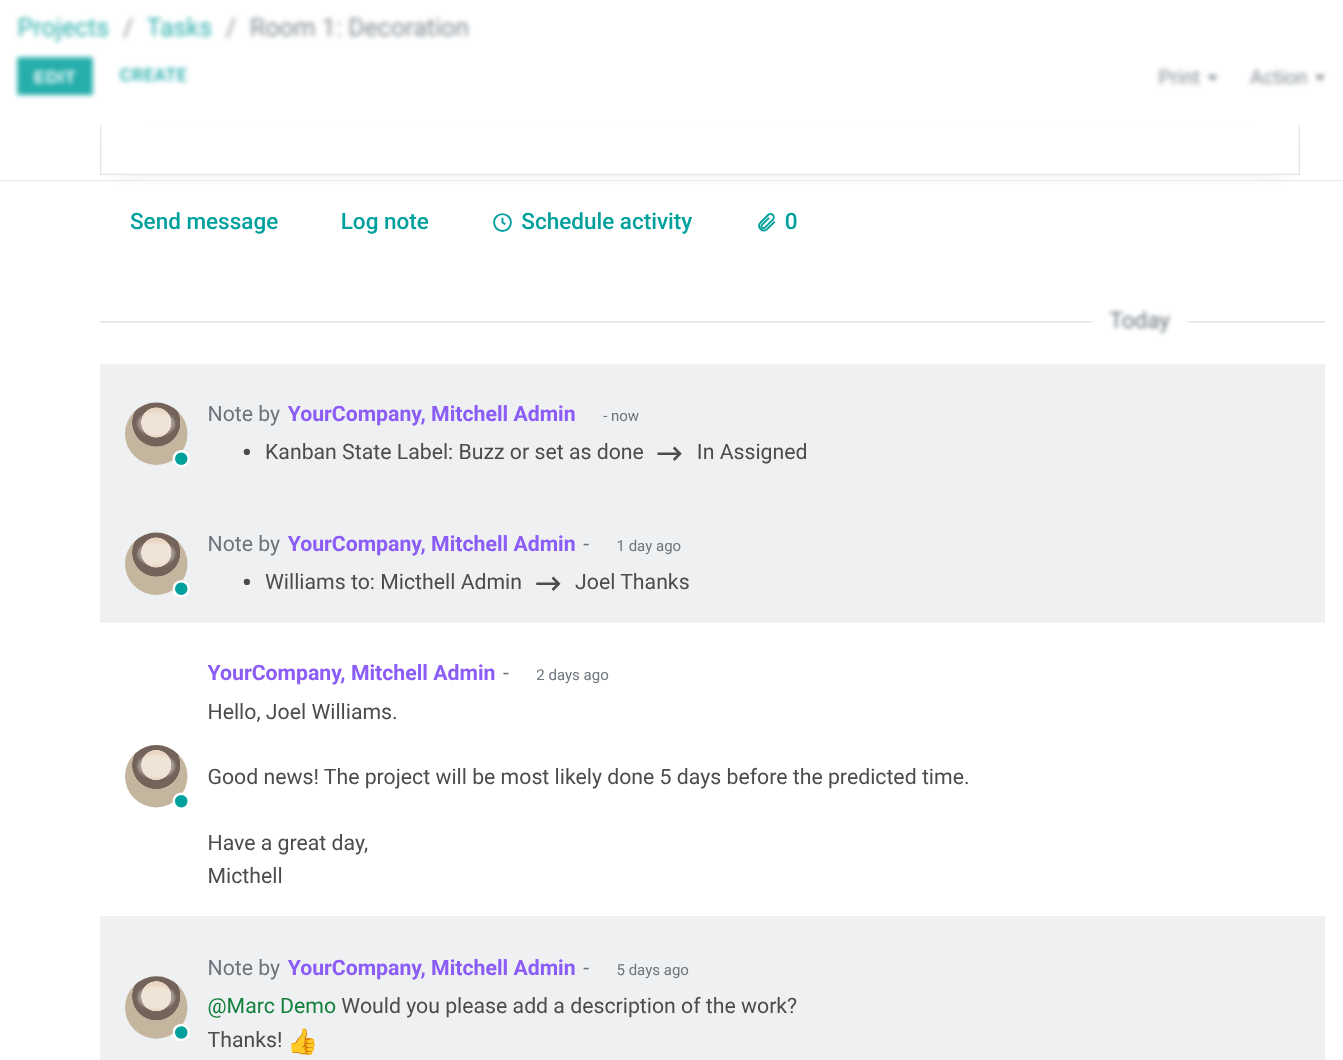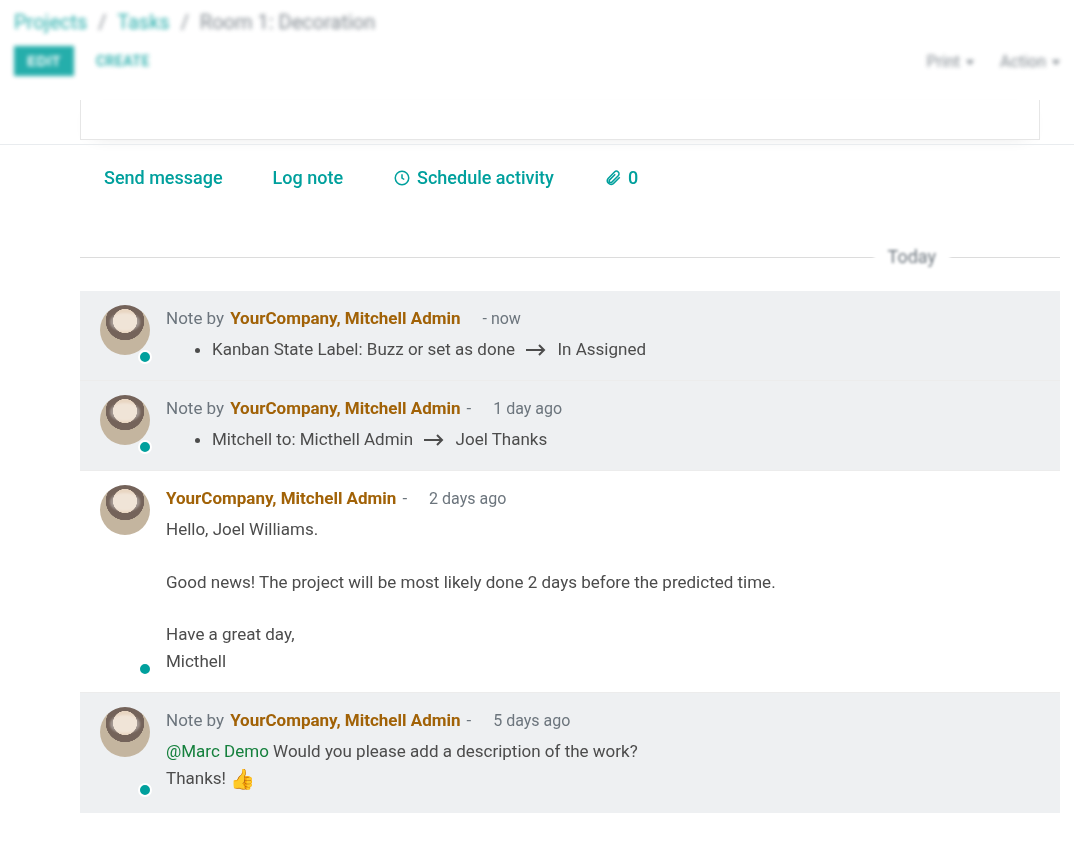--- a/index.html
+++ b/index.html
@@ -130,25 +130,26 @@
     background: #fff;
     padding: 0 14px;
     color: #6c757d;
     font-size: 18px;
     filter: blur(1.5px);
   }
 
   .msg {
     display: flex;
     gap: 16px;
-    padding: 14px 20px 18px;
+    padding: 28px 20px 18px;
     border-bottom: 1px solid #ececec;
     font-size: 17px;
     line-height: 1.55;
     color: #4c4c4c;
+    align-items: center;
   }
   .msg.note { background: #eef0f2; }
   .msg.msg-plain { background: #fff; }
   .avatar-wrap {
     position: relative;
     width: 50px;
     flex-shrink: 0;
   }
   .avatar {
     width: 50px; height: 50px;
@@ -177,25 +178,25 @@
   .msg-body { flex: 1; }
   .msg-header {
     display: flex;
     flex-wrap: wrap;
     align-items: baseline;
     gap: 6px;
     color: #6c757d;
     font-size: 17px;
   }
   .msg-header .author {
-    color: #a16207;
+    color: #8b5cf6;
     font-weight: 700;
   }
   .msg-header .ago-num { color:#6c757d; }
-  .msg-header .time { color:#6c757d; margin-left:16px; font-size:16px; }
+  .msg-header .time { color:#6c757d; margin-left:16px; font-size:12px; }
   .bullet-list {
     margin-top: 4px;
     padding-left: 46px;
     list-style: disc;
   }
   .arrow-icon {
     display:inline-block;
     vertical-align: middle;
     margin: 0 6px;
   }
@@ -281,21 +282,21 @@
     </div>
     <div class="msg-body">
       <div class="msg-header">
         <span>Note by</span>
         <span class="author">YourCompany, Mitchell Admin</span>
         <span>-</span>
         <span class="time"><span class="ago-num">1 day</span> <span>ago</span></span>
       </div>
       <ul class="bullet-list">
         <li>
-          <span>Mitchell to:</span>
+          <span>Williams to:</span>
           <span>Micthell Admin</span>
           <svg class="arrow-icon" width="22" height="14" viewBox="0 0 22 14" stroke="#4c4c4c" stroke-width="2" fill="none">
               <path d="M1 7h18M14 2l5 5-5 5"></path>
             </svg>
           <span>Joel Thanks</span>
         </li>
       </ul>
     </div>
   </div>
 
@@ -305,21 +306,21 @@
       <div class="presence-dot"></div>
     </div>
     <div class="msg-body">
       <div class="msg-header">
         <span class="author">YourCompany, Mitchell Admin</span>
         <span>-</span>
         <span class="time"><span class="ago-num">2 days</span> <span>ago</span></span>
       </div>
       <div class="msg-text">Hello, Joel Williams.
 
-Good news! The project will be most likely done 2 days before the predicted time.
+Good news! The project will be most likely done 5 days before the predicted time.
 
 Have a great day,
 Micthell</div>
     </div>
   </div>
 
   <div class="msg note" style="border-bottom:none;">
     <div class="avatar-wrap">
       <div class="avatar"></div>
       <div class="presence-dot"></div>

